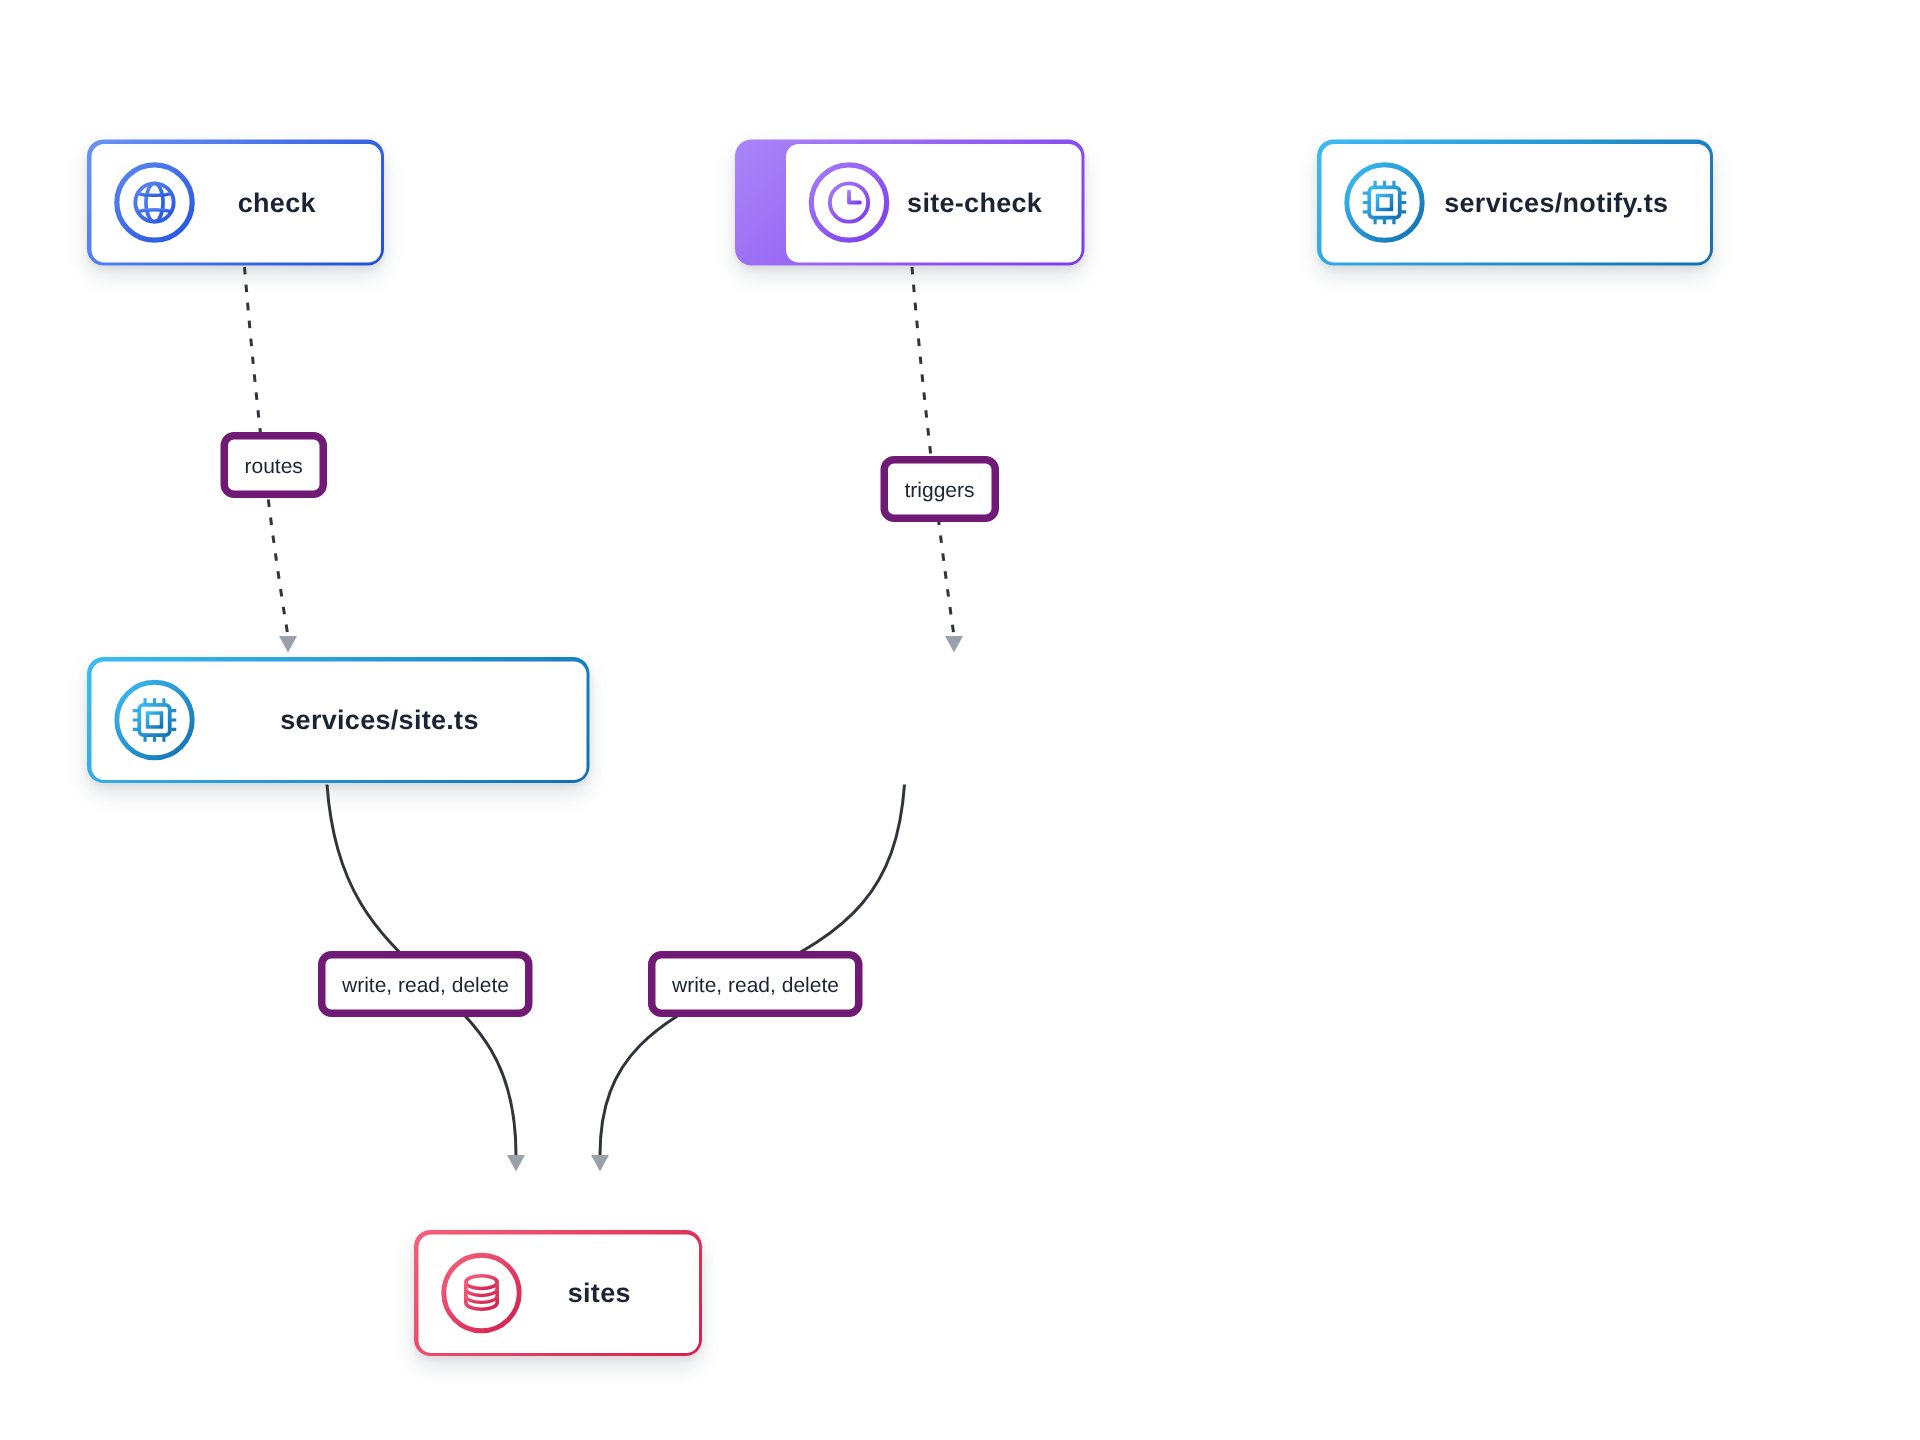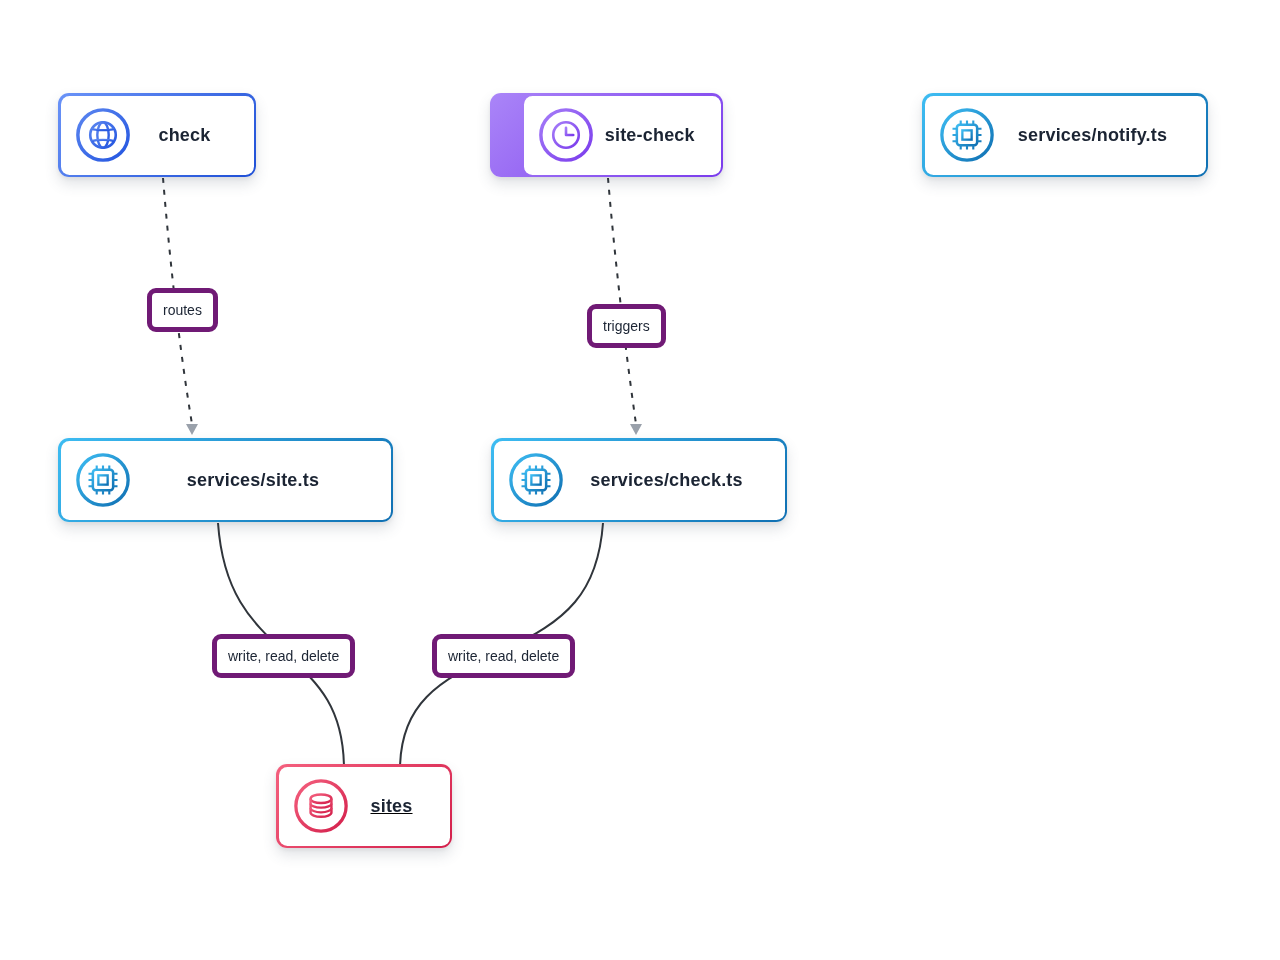--- a/index.html
+++ b/index.html
@@ -135,21 +135,21 @@
             </defs>
           <circle cx="30" cy="30" r="26" stroke="url(#gp1)" stroke-width="3.6"></circle>
           <circle cx="30" cy="30" r="13.2" stroke="url(#gp1)" stroke-width="2.7"></circle>
           <path d="M30 22.5 V30 H37.5" stroke="url(#gp1)" stroke-width="2.7" stroke-linecap="round" stroke-linejoin="round"></path>
         </svg>
       </span>
       <span class="node-label">site-check</span>
     </div>
   </div>
 
-  <div class="node theme-cyan" style="left:922px;top:93px;width:286px;">
+  <div class="node theme-cyan" style="left:878px;top:93px;width:264px;">
     <div class="node-inner">
       <span class="icon-wrap">
         <svg width="58" height="58" viewBox="0 0 60 60" fill="none">
           <defs>
               <linearGradient id="gc1" x1="0" y1="0" x2="1" y2="1">
             <stop offset="0" stop-color="#3dbcf2"></stop>
                 <stop offset="1" stop-color="#0f6fb2"></stop>
           </linearGradient>
             </defs>
           <circle cx="30" cy="30" r="26" stroke="url(#gc1)" stroke-width="3.4"></circle>
@@ -175,41 +175,22 @@
           <circle cx="30" cy="30" r="26" stroke="url(#gc2)" stroke-width="3.4"></circle>
           <rect x="19.5" y="19.5" width="21" height="21" rx="3" stroke="url(#gc2)" stroke-width="2.6"></rect>
           <rect x="25.2" y="25.2" width="9.6" height="9.6" stroke="url(#gc2)" stroke-width="2.4"></rect>
           <path d="M23.5 15 v4.5 M30 15 v4.5 M36.5 15 v4.5 M23.5 40.5 V45 M30 40.5 V45 M36.5 40.5 V45 M15 23.5 h4.5 M15 30 h4.5 M15 36.5 h4.5 M40.5 23.5 H45 M40.5 30 H45 M40.5 36.5 H45" stroke="url(#gc2)" stroke-width="2.2"></path>
         </svg>
       </span>
       <span class="node-label">services/site.ts</span>
     </div>
   </div>
 
-  <div class="node theme-cyan" style="left:491px;top:438px;width:296px;">
-    <div class="node-inner">
-      <span class="icon-wrap">
-        <svg width="58" height="58" viewBox="0 0 60 60" fill="none">
-          <defs>
-              <linearGradient id="gc3" x1="0" y1="0" x2="1" y2="1">
-            <stop offset="0" stop-color="#3dbcf2"></stop>
-                <stop offset="1" stop-color="#0f6fb2"></stop>
-          </linearGradient>
-            </defs>
-          <circle cx="30" cy="30" r="26" stroke="url(#gc3)" stroke-width="3.4"></circle>
-          <rect x="19.5" y="19.5" width="21" height="21" rx="3" stroke="url(#gc3)" stroke-width="2.6"></rect>
-          <rect x="25.2" y="25.2" width="9.6" height="9.6" stroke="url(#gc3)" stroke-width="2.4"></rect>
-          <path d="M23.5 15 v4.5 M30 15 v4.5 M36.5 15 v4.5 M23.5 40.5 V45 M30 40.5 V45 M36.5 40.5 V45 M15 23.5 h4.5 M15 30 h4.5 M15 36.5 h4.5 M40.5 23.5 H45 M40.5 30 H45 M40.5 36.5 H45" stroke="url(#gc3)" stroke-width="2.2"></path>
-        </svg>
-      </span>
-      <span class="node-label">services/check.ts</span>
-    </div>
-  </div>
-
-  <div class="node theme-red" style="left:276px;top:764px;width:176px;text-decoration:underline;">
+
+  <div class="node theme-red" style="left:276px;top:820px;width:192px;">
     <div class="node-inner">
       <span class="icon-wrap">
         <svg width="58" height="58" viewBox="0 0 60 60" fill="none">
           <defs>
               <linearGradient id="gr1" x1="0" y1="0" x2="1" y2="1">
             <stop offset="0" stop-color="#f4607e"></stop>
                 <stop offset="1" stop-color="#d31f4b"></stop>
           </linearGradient>
             </defs>
           <circle cx="30" cy="30" r="26" stroke="url(#gr1)" stroke-width="3.4"></circle>

